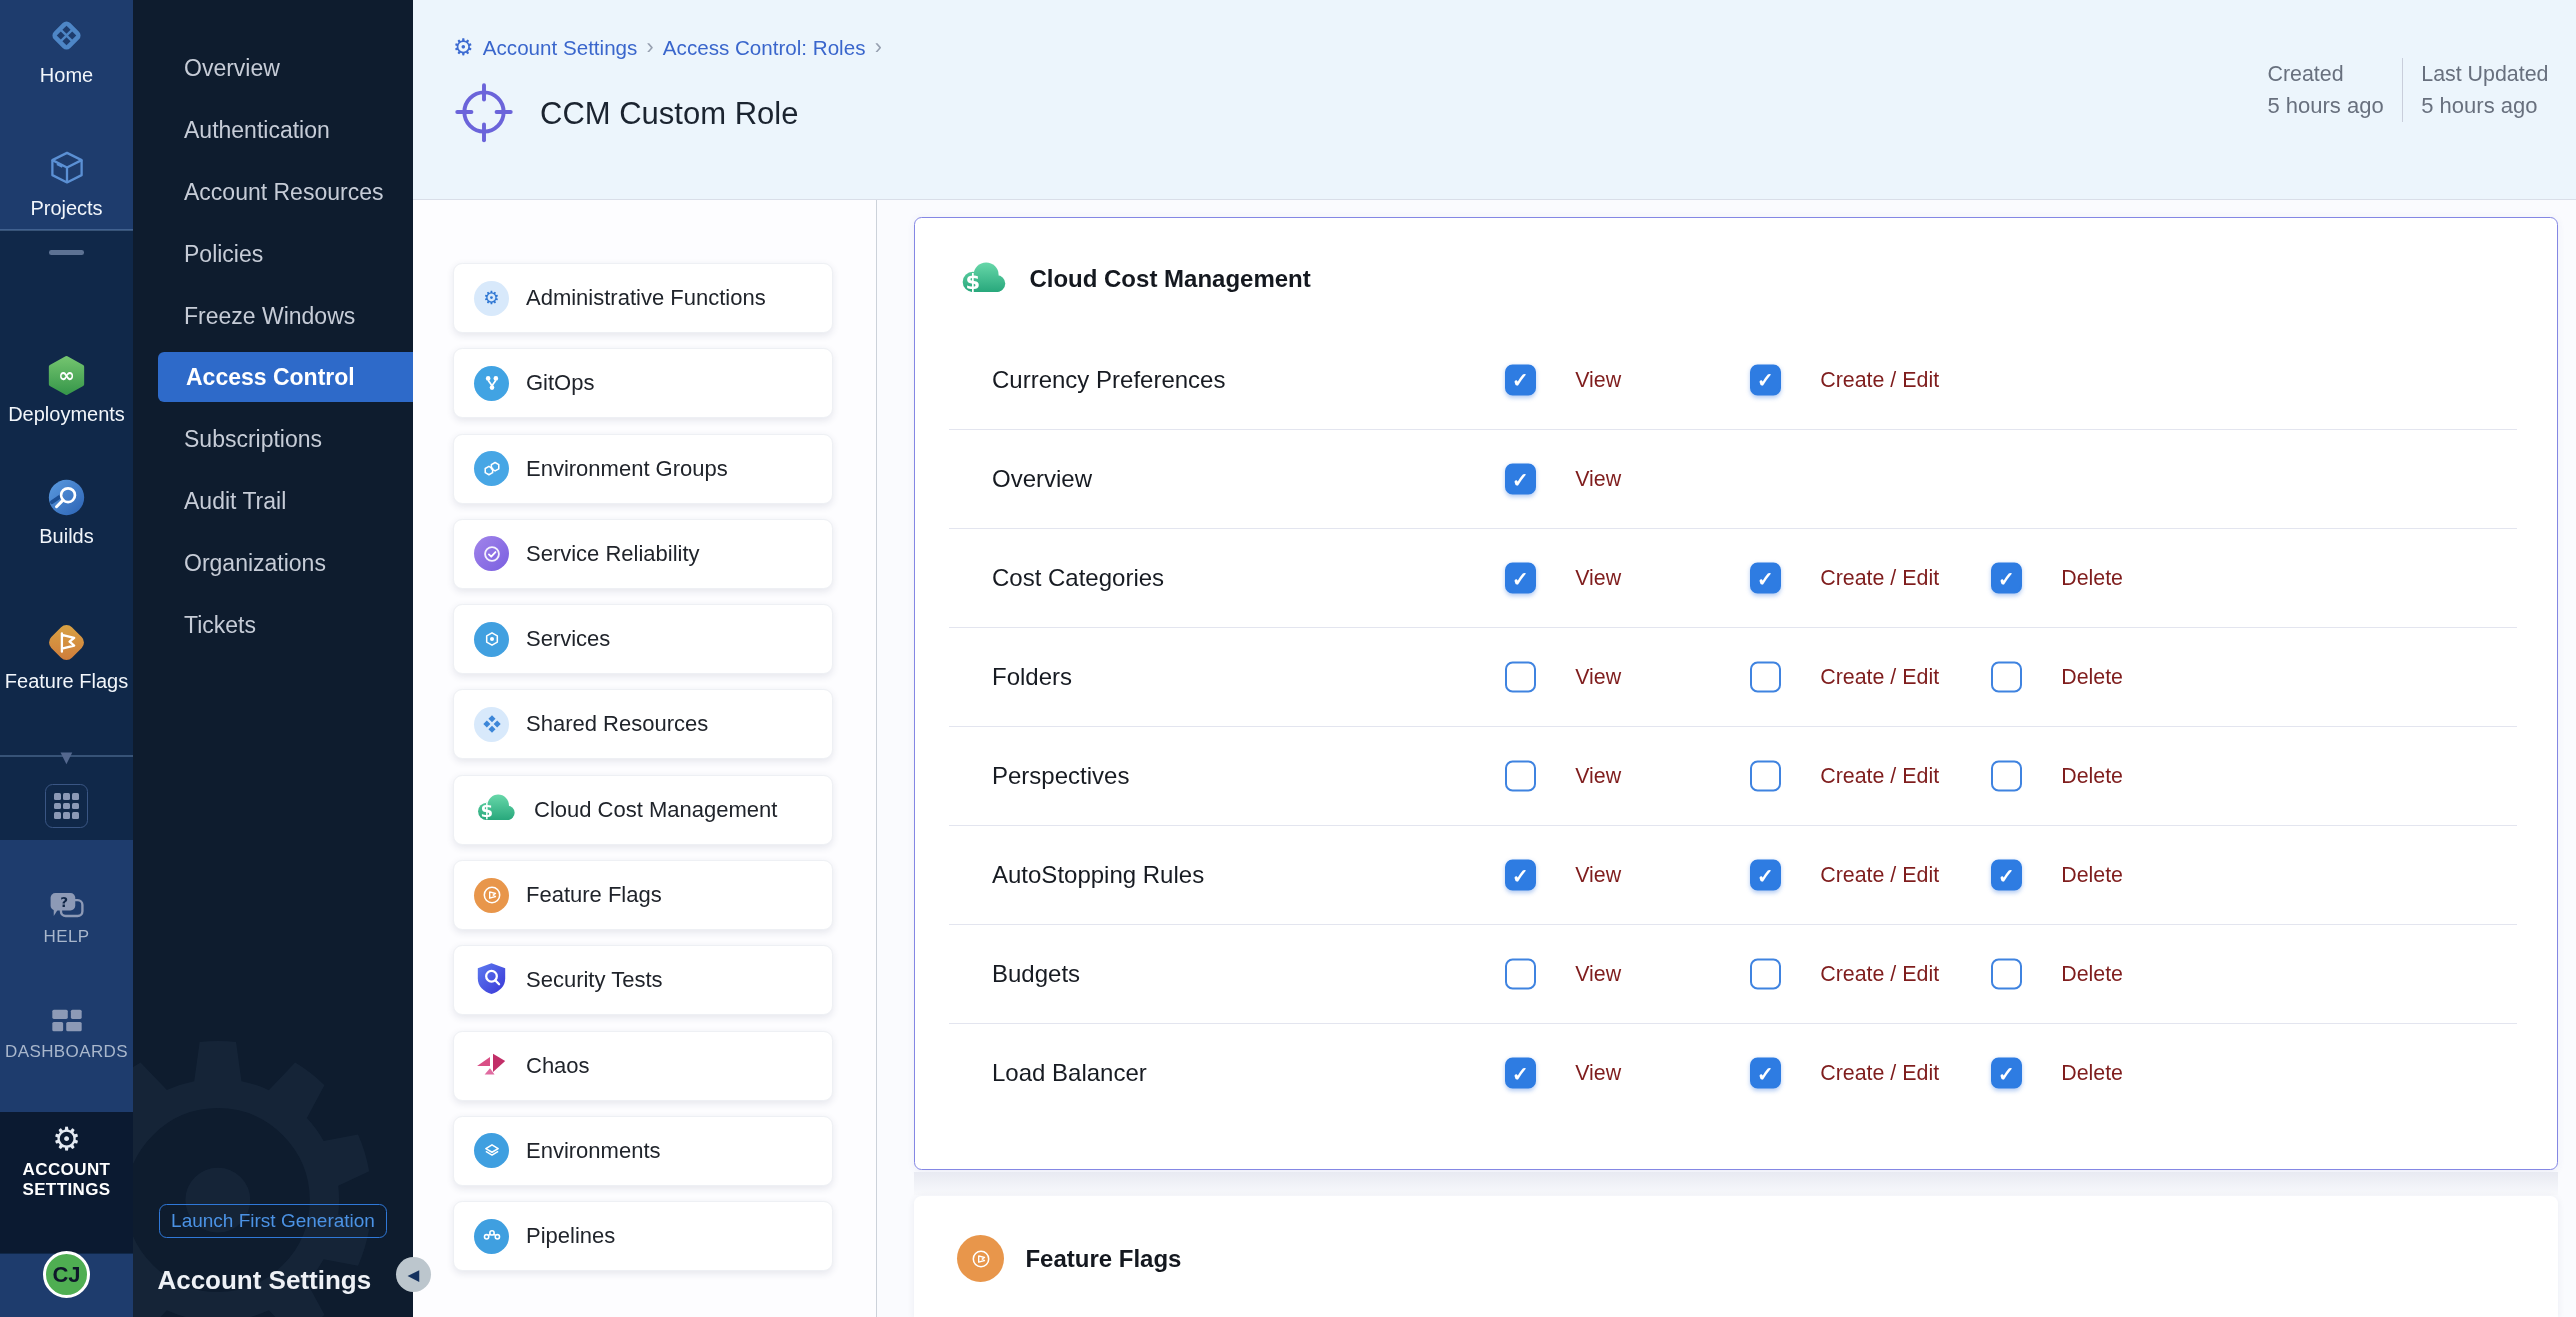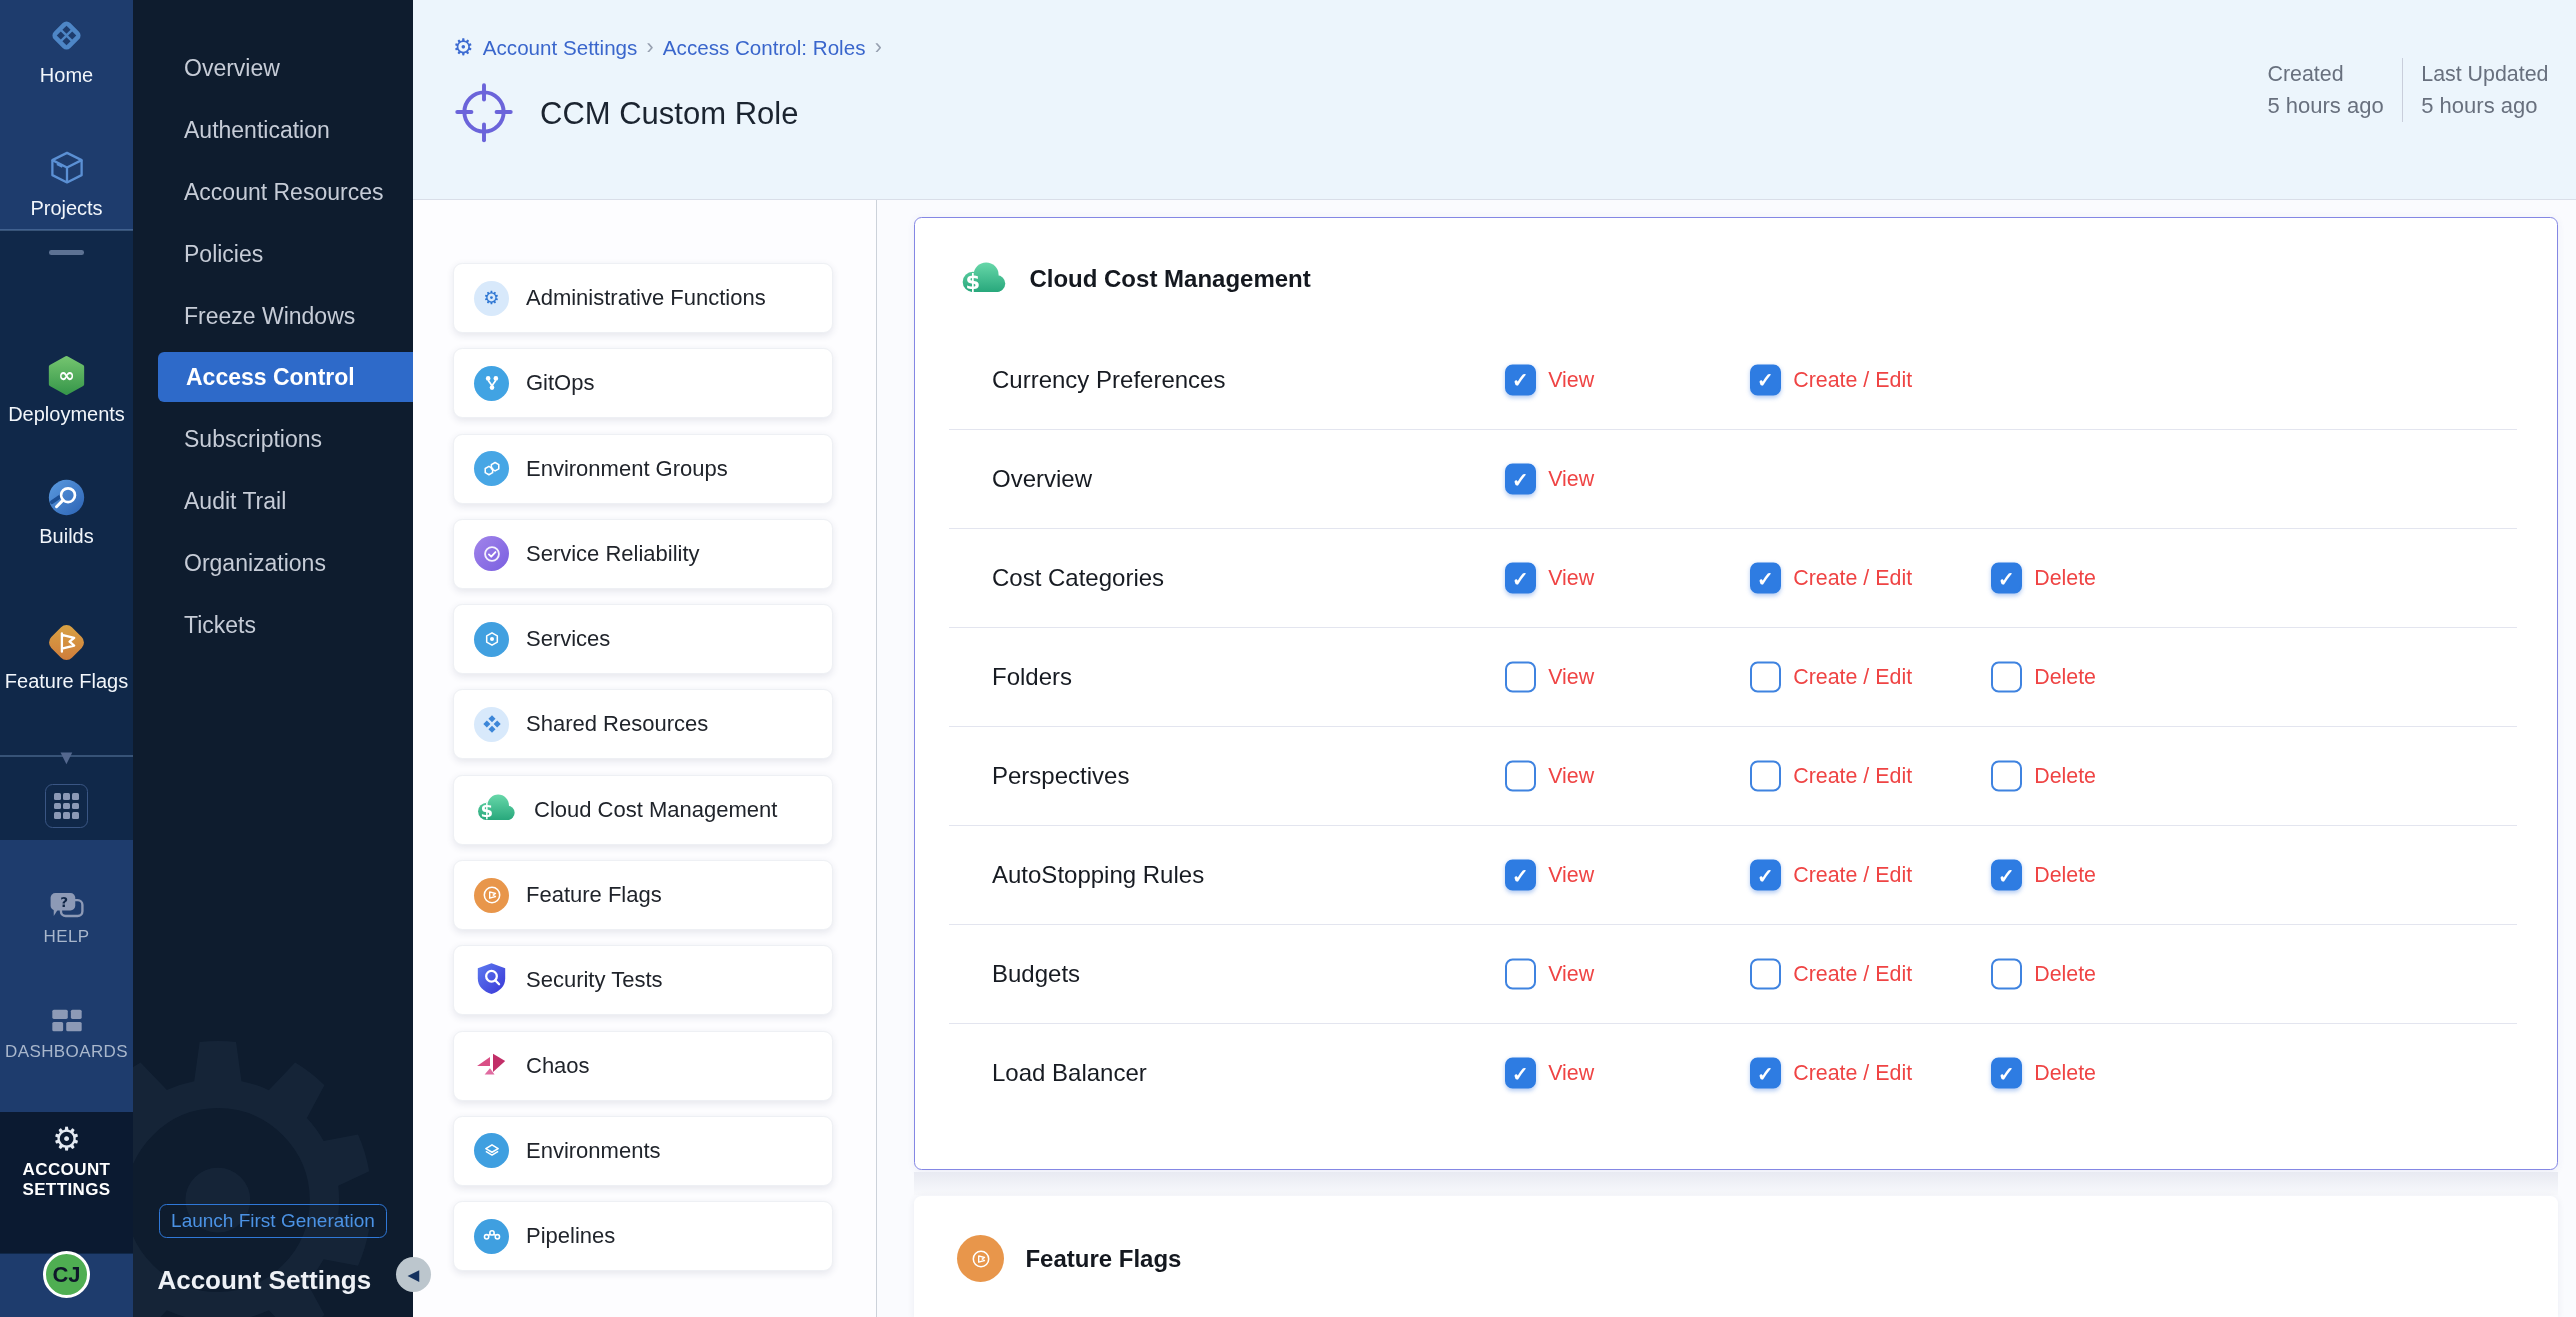--- a/index.html
+++ b/index.html
@@ -72,21 +72,21 @@
   .sec-title { margin-left:21.4px; font-size:24px; font-weight:bold; color:#14181f; }
   #rows { }
   .prow { position:relative; height:99px; margin:0 40px 0 34px; display:flex; align-items:center; }
   .prow + .prow { border-top:1.5px solid #e3e5ef; }
   .prow-name { padding-left:43px; font-size:24px; font-weight:500; color:#171b22; }
   .pcell { position:absolute; top:50%; transform:translateY(-50%); display:flex; align-items:center; gap:12.2px; }
   .pcell.view { left:556px; } .pcell.create_edit { left:801px; } .pcell.delete { left:1042px; }
   .cb { width:31px; height:31px; border-radius:7.6px; border:2.3px solid #3f83e0; background:#fff; cursor:pointer;
         display:flex; align-items:center; justify-content:center; font-size:20px; font-weight:bold; color:#fff; line-height:1; }
   .cb.on { background:#2e7ce2; border-color:#2e7ce2; box-shadow:0 2.3px 4.6px rgba(40,110,220,.35); }
-  .cbl { font-size:21.4px; color:#ef4444; }
+  .cbl { font-size:21.4px; color:#7f1d1d;margin-left:27px; }
   #card-gap { position:absolute; left:914px; top:1172px; width:1644px; height:23px;
               background:linear-gradient(180deg,#e8eaf2,#f8f9fc); }
   #ff-card { position:absolute; left:914px; top:1196px; width:1644px; height:121px; background:#fff;
              border-radius:7.6px 7.6px 0 0; box-shadow:0 1.5px 7.6px rgba(40,50,90,.08); }
   #ff-card .sec-head { height:121px; padding-top:4.6px; }
 </style>
 </head>
 <body>
 
 <div id="rail">

